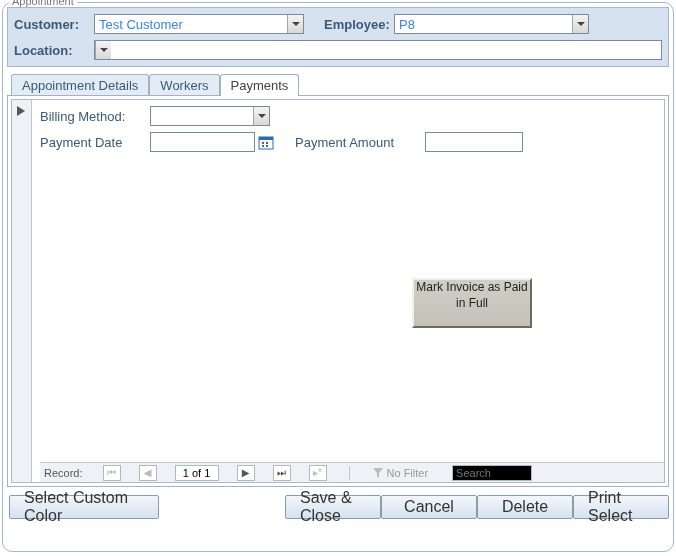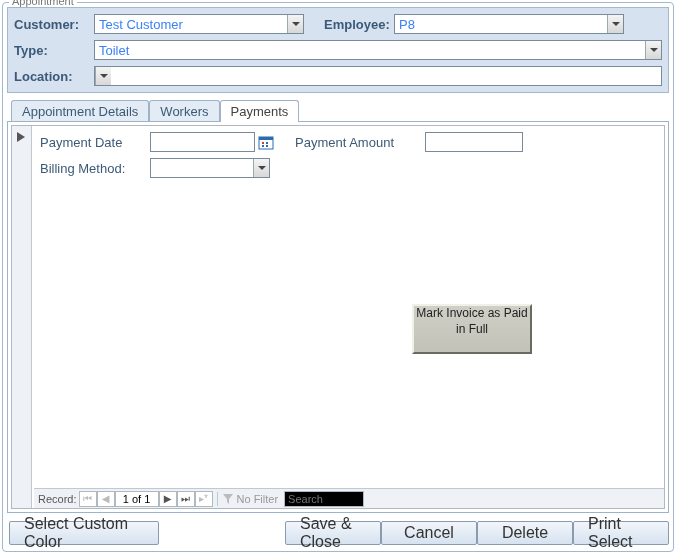--- a/index.html
+++ b/index.html
@@ -7,21 +7,21 @@
   font-family: "Segoe UI", Tahoma, sans-serif;
   font-size: 12px;
   background: #fff;
   color: #333;
   width: 676px;
   height: 556px;
   overflow: hidden;
 }
 .fieldset {
   border: 1px solid #a3b8cc;
-  border-radius: 4px;
+  border-radius: 10px;
   margin: 2px;
   padding: 4px 4px 4px 4px;
   position: relative;
   height: 550px;
 }
 .legend {
   position: absolute;
   top: -8px;
   left: 6px;
   background: #fff;
@@ -59,21 +59,21 @@
 .combo .val { flex: 1; padding: 0 4px; font-size: 13px; color: #3b82f6; }
 .combo .arrow {
   width: 16px;
   height: 18px;
   background: linear-gradient(#f4f4f4,#d8d8d8);
   border-left: 1px solid #9aa;
   display: flex; align-items: center; justify-content: center;
 }
 .combo .arrow svg { width: 8px; height: 8px; }
 .combo.w200 { width: 210px; }
-.combo.w192 { width: 230px; }
+.combo.w192 { width: 195px; }
 .combo.full { flex: 1; }
 
 .tabs-area {
   margin-top: 6px;
 }
 .tabstrip {
   display: flex;
   align-items: flex-end;
   padding-left: 4px;
 }
@@ -162,28 +162,28 @@
   font-size: 12px;
   color: #222;
   text-align: center;
   line-height: 1.3;
   padding-top: 0;
   cursor: pointer;
   margin-top: 18px;
 }
 .recordnav {
   position: absolute;
-  left: 2px; right: 0; bottom: 0;
+  left: 8px; right: 0; bottom: 0;
   height: 20px;
   background: #eef1f5;
   border-top: 1px solid #c0c8d0;
   display: flex;
   align-items: center;
   font-size: 11px;
-  gap: 0;
+  gap: 18px;
   padding-left: 4px;
 }
 .recordnav .rlbl { color: #555; margin-right: 2px; }
 .navbtn {
   width: 18px; height: 16px;
   border: 1px solid #b0b8c0;
   background: #fff;
   display: flex; align-items: center; justify-content: center;
   font-size: 10px; color: #555;
   cursor: pointer;
@@ -251,31 +251,20 @@
       <div class="combo w192">
         <span class="val">P8</span>
         <span class="arrow">
             <svg viewBox="0 0 8 8">
               <path d="M0 2 L4 6 L8 2 Z" fill="#444"></path>
             </svg>
           </span>
       </div>
     </div>
     <div class="form-row">
-      <span class="lbl type">Type:</span>
-      <div class="combo full">
-        <span class="val">Toilet</span>
-        <span class="arrow">
-            <svg viewBox="0 0 8 8">
-              <path d="M0 2 L4 6 L8 2 Z" fill="#444"></path>
-            </svg>
-          </span>
-      </div>
-    </div>
-    <div class="form-row">
       <span class="lbl loc">Location:</span>
       <div class="combo full">
         <span class="arrow">
             <svg viewBox="0 0 8 8">
               <path d="M0 2 L4 6 L8 2 Z" fill="#444"></path>
             </svg>
           </span>
       </div>
     </div>
   </div>
@@ -283,46 +272,46 @@
   <div class="tabs-area">
     <div class="tabstrip">
       <div class="tab">Appointment Details</div>
       <div class="tab">Workers</div>
       <div class="tab active">Payments</div>
     </div>
     <div class="tabpanel">
       <div class="subform">
         <div class="rowselector"></div>
         <div class="sub-body">
+          <div class="payrow">
+            <span class="plbl w1">Billing Method:</span>
+            <div class="combo small">
+              <span class="val"></span>
+              <span class="arrow">
+                  <svg viewBox="0 0 8 8">
+                    <path d="M0 2 L4 6 L8 2 Z" fill="#444"></path>
+                  </svg>
+                </span>
+            </div>
+          </div>
           <div class="payrow">
             <span class="plbl w1">Payment Date</span>
             <input class="textbox w100" value="" style="">
             <span class="date-icon">
               <svg width="16" height="16" viewBox="0 0 16 16">
                   <rect x="1" y="3" width="14" height="12" fill="#fff" stroke="#2b6cb0"></rect>
                   <rect x="1" y="3" width="14" height="3" fill="#2b6cb0"></rect>
                   <rect x="4" y="8" width="2" height="2" fill="#cc3b3b"></rect>
                   <rect x="8" y="8" width="2" height="2" fill="#2b6cb0"></rect>
                   <rect x="4" y="11" width="2" height="2" fill="#2b6cb0"></rect>
                   <rect x="8" y="11" width="2" height="2" fill="#2b6cb0"></rect>
                 </svg>
             </span>
             <span class="plbl w2">Payment Amount</span>
             <input class="textbox w98" value="" style="">
-          </div>
-          <div class="payrow">
-            <span class="plbl w1">Billing Method:</span>
-            <div class="combo small">
-              <span class="val"></span>
-              <span class="arrow">
-                  <svg viewBox="0 0 8 8">
-                    <path d="M0 2 L4 6 L8 2 Z" fill="#444"></path>
-                  </svg>
-                </span>
-            </div>
           </div>
           <div class="mark-btn">Mark Invoice as Paid in Full</div>
 
           <div class="recordnav">
             <span class="rlbl">Record:</span>
             <div class="navbtn dis">⏮</div>
             <div class="navbtn dis">◀</div>
             <input class="rectxt" value="1 of 1" style="">
             <div class="navbtn">▶</div>
             <div class="navbtn">⏭</div>

